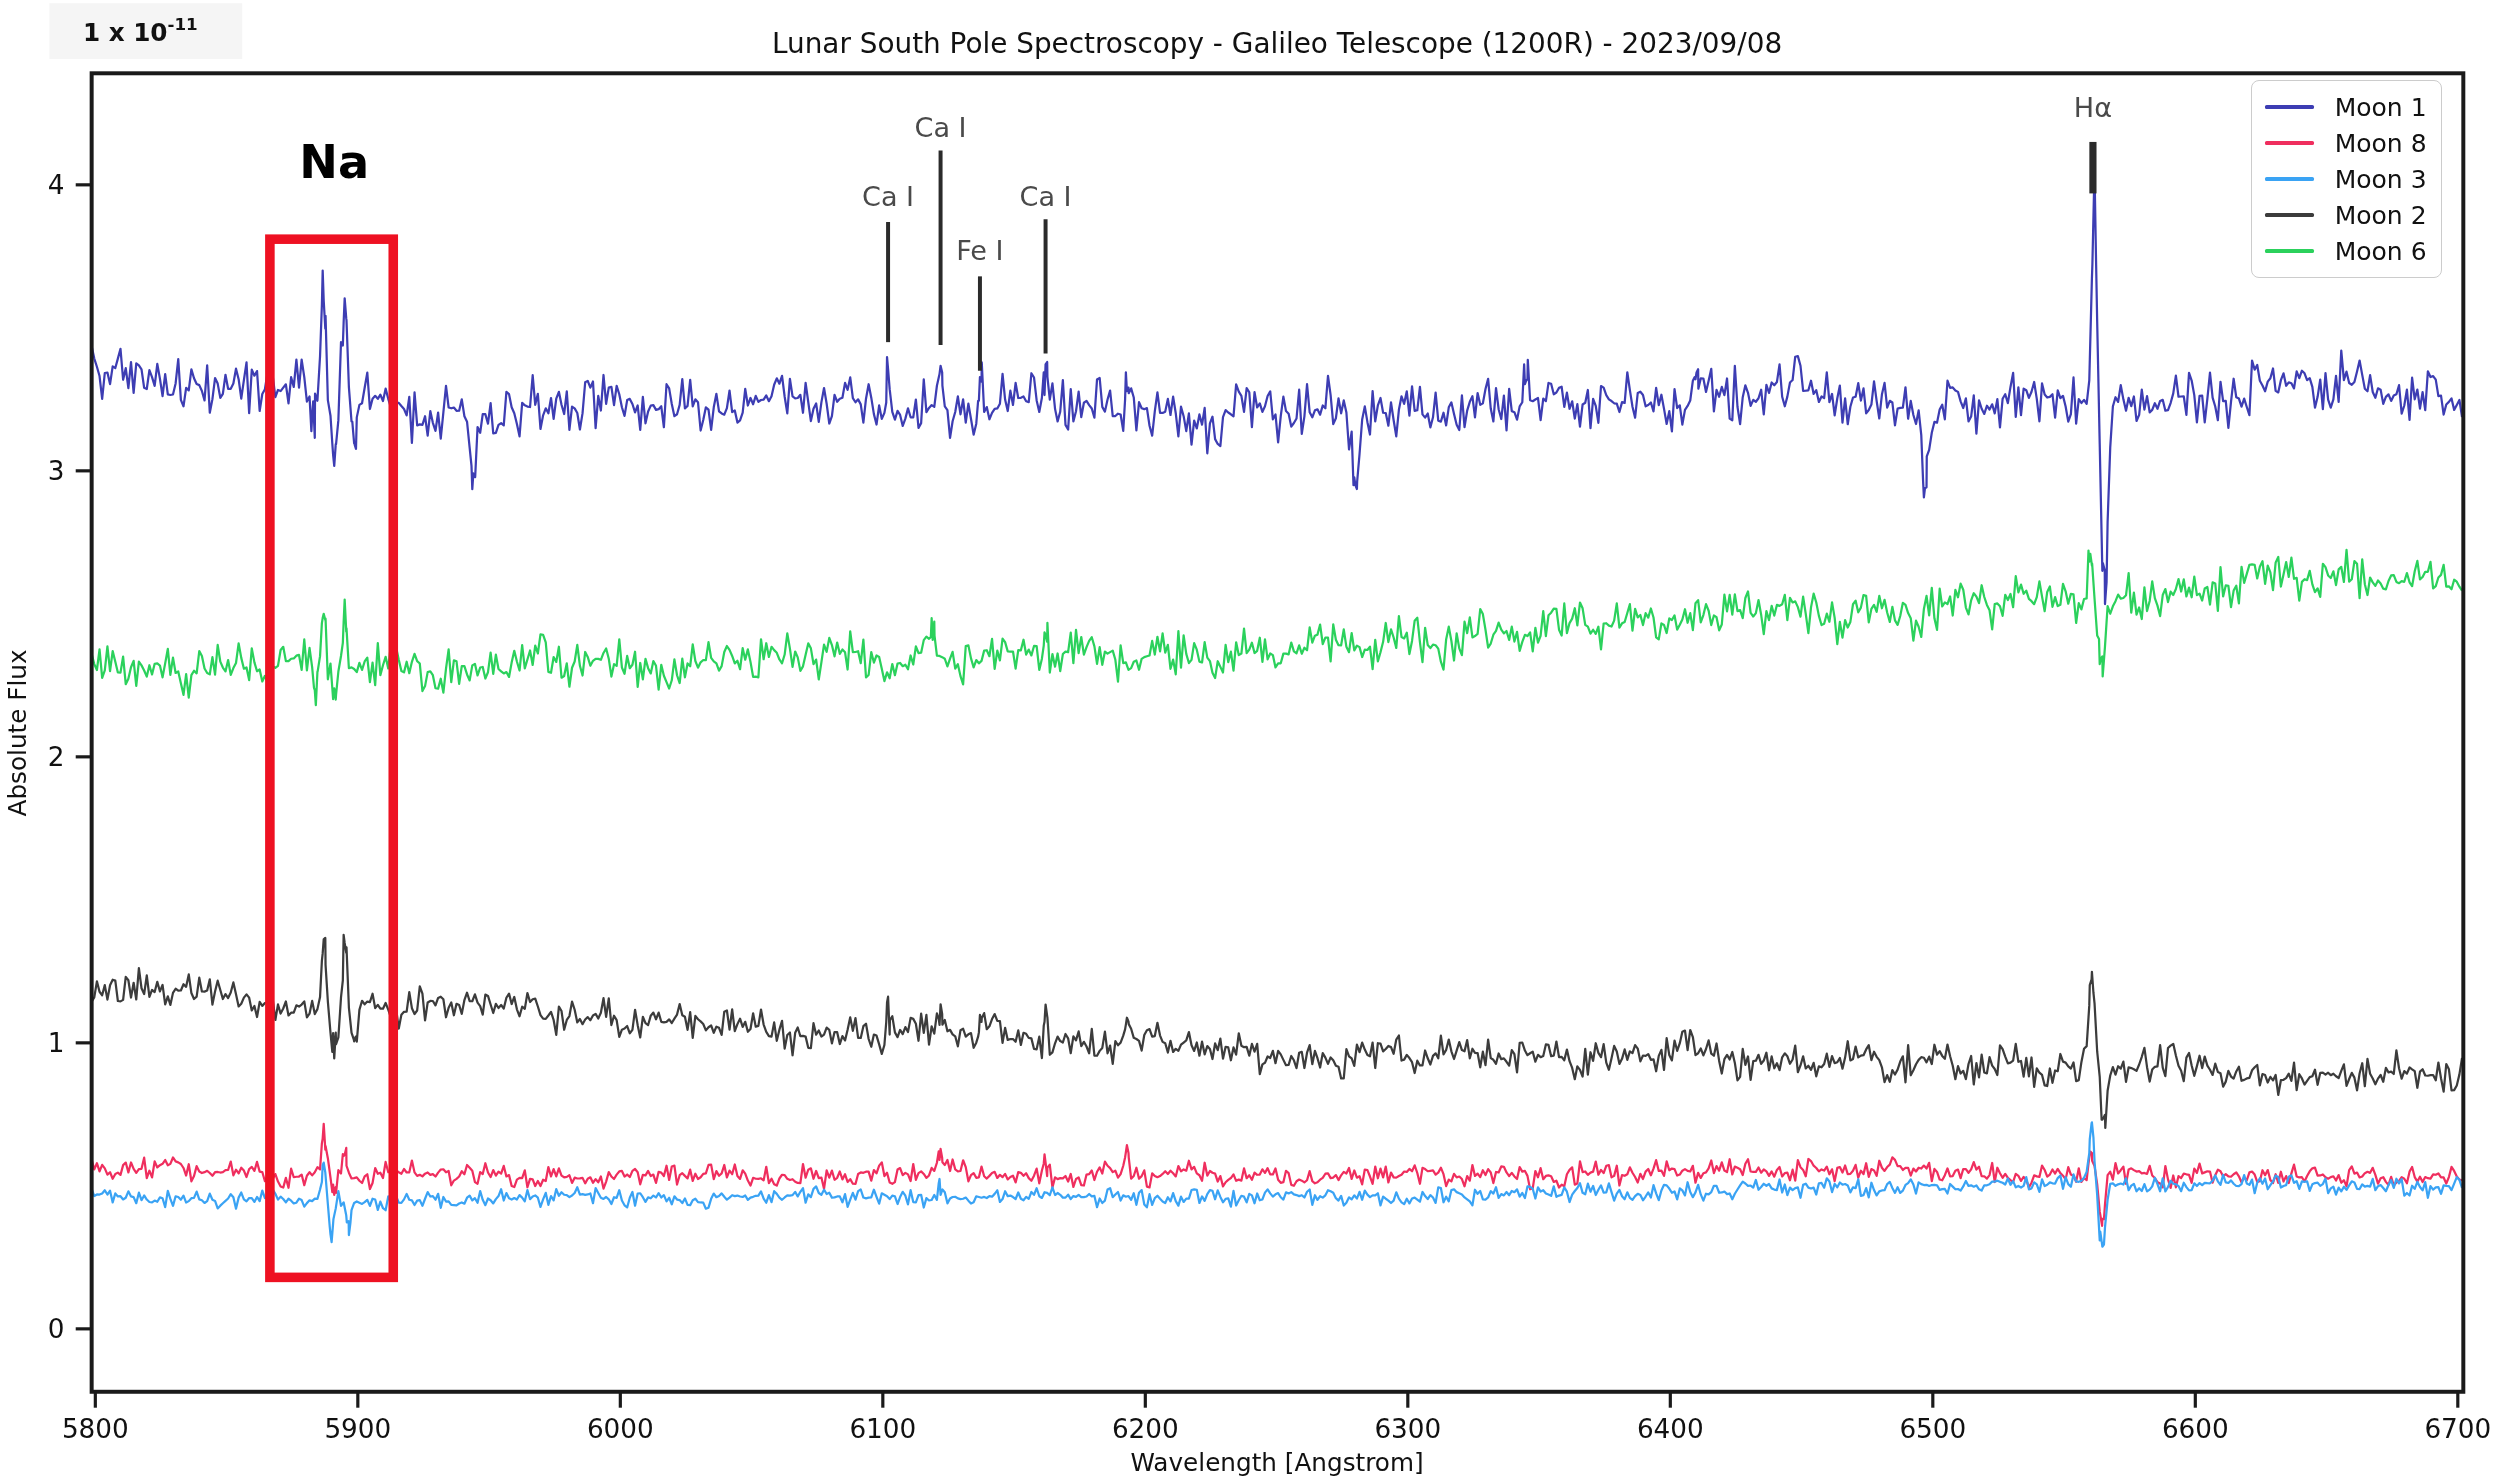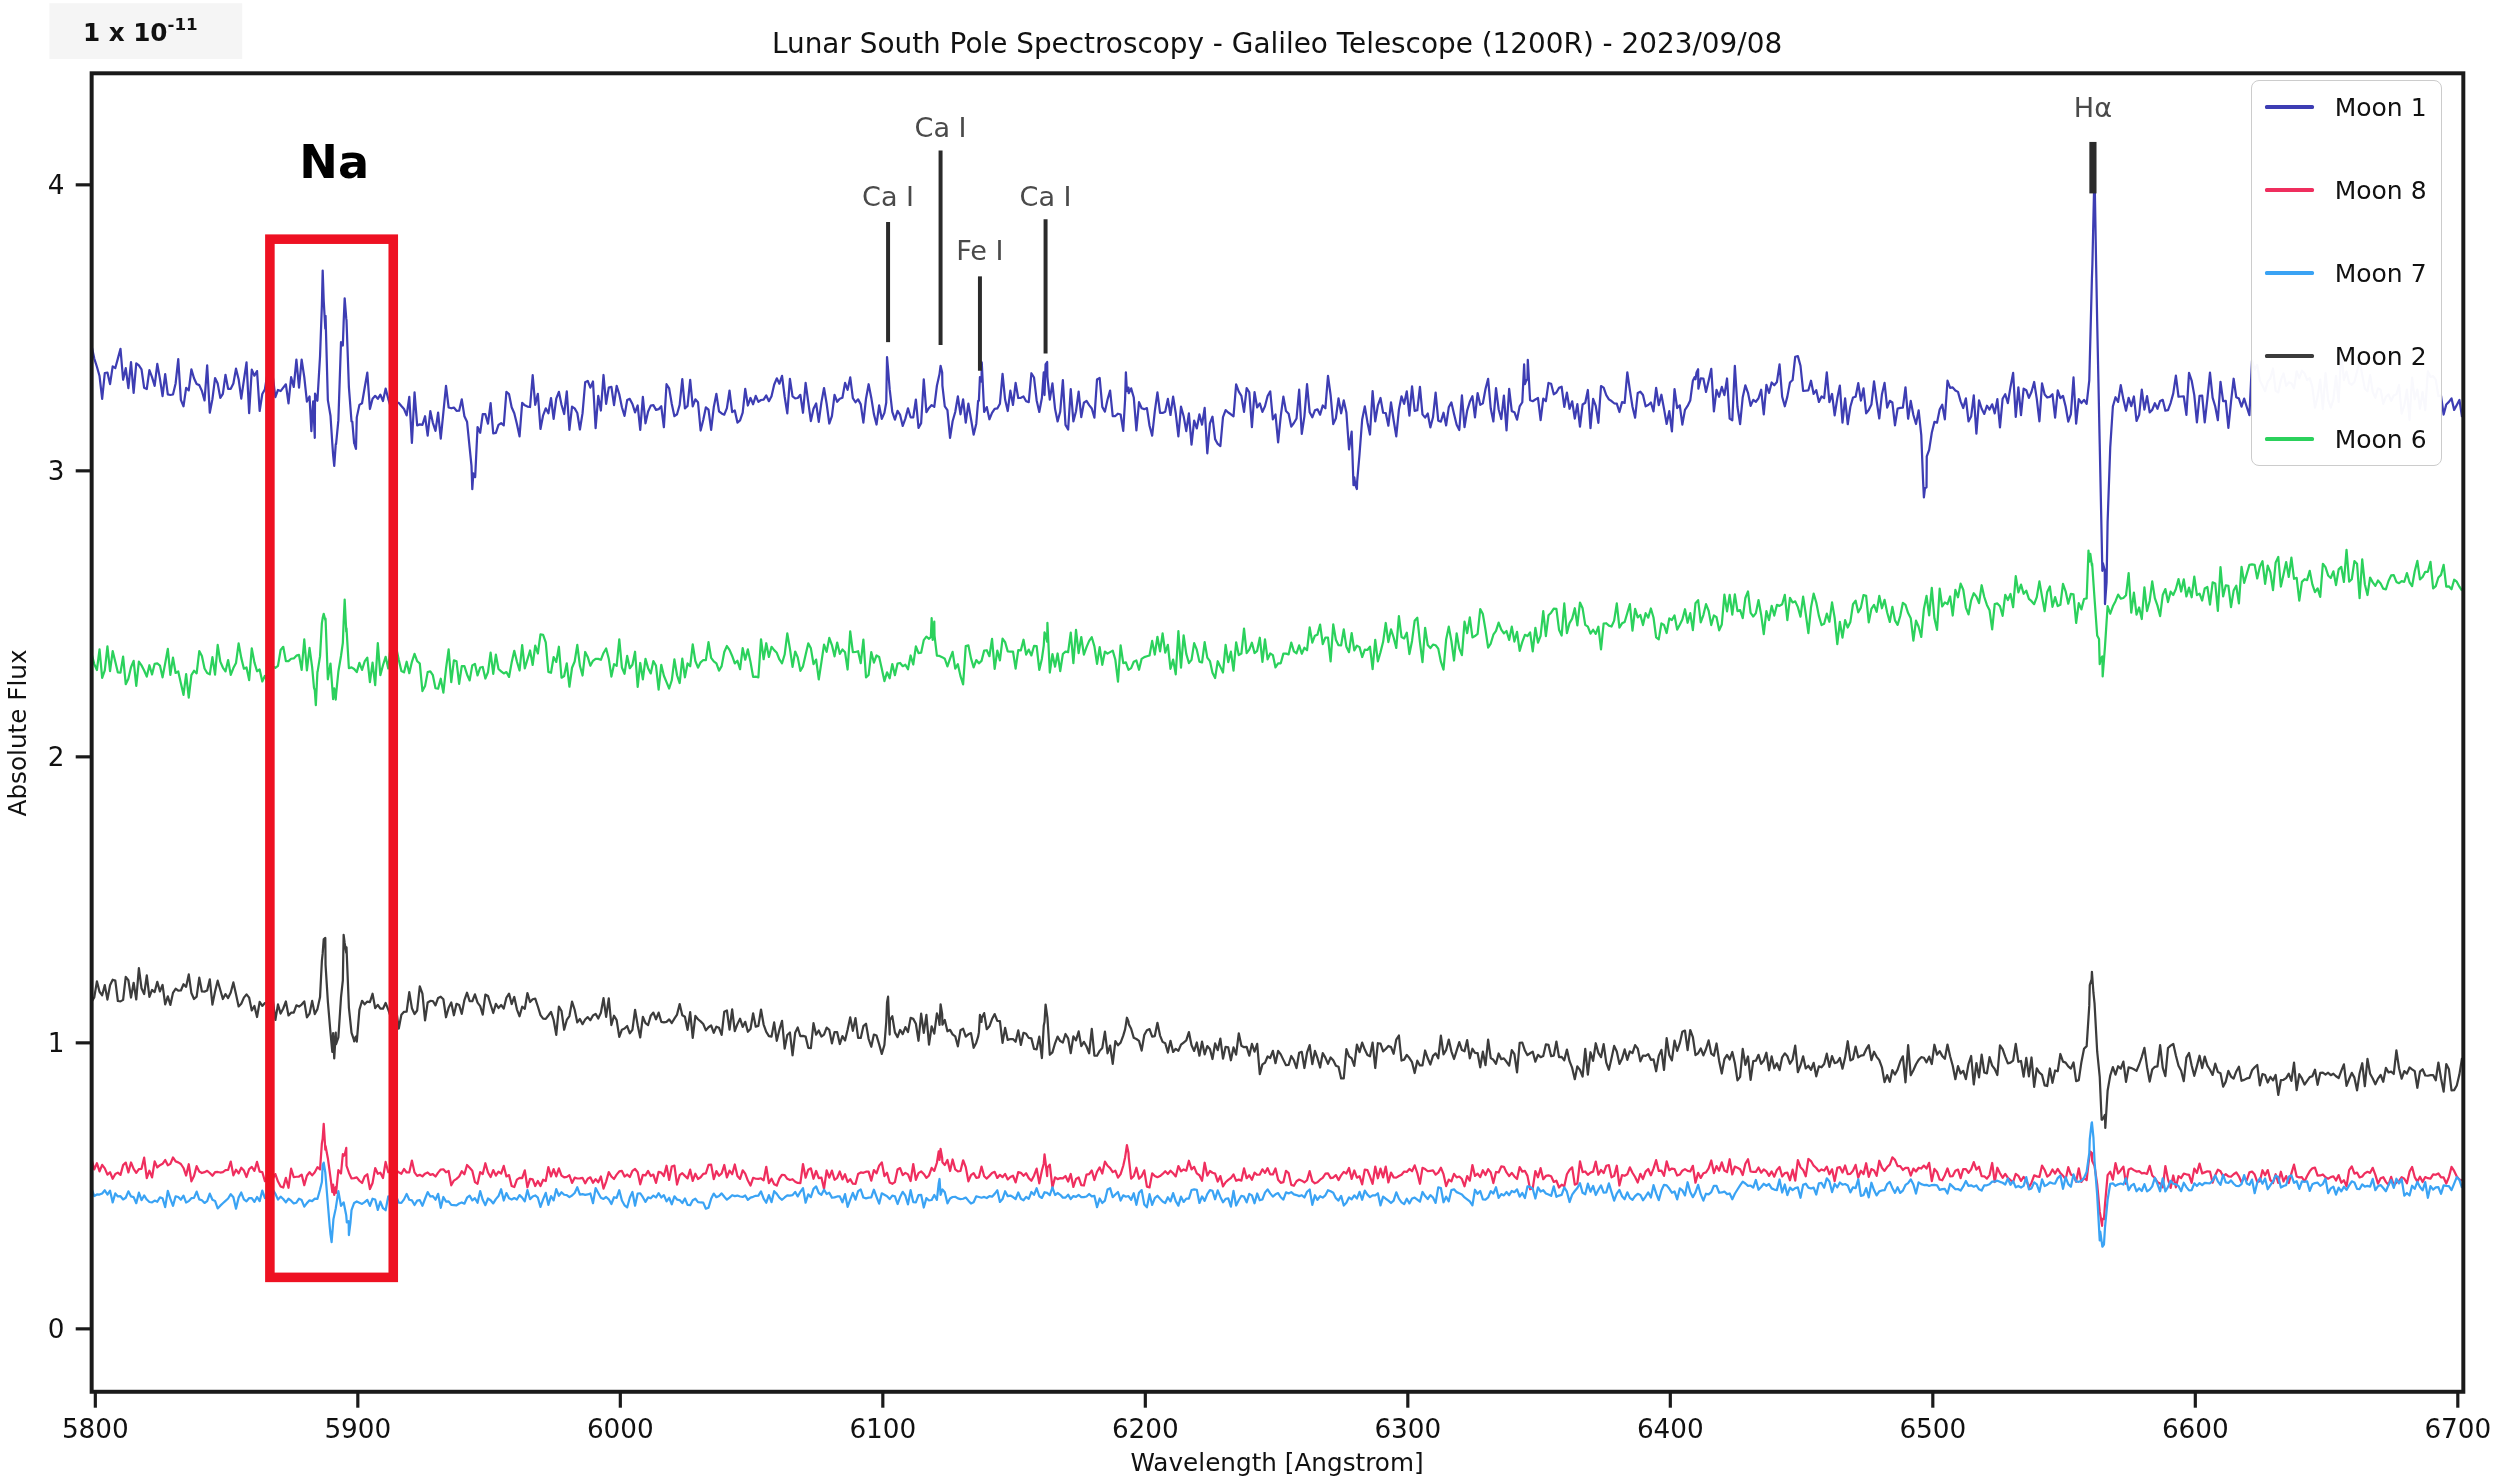--- a/index.html
+++ b/index.html
@@ -5,21 +5,21 @@
   html,body{margin:0;padding:0;background:#ffffff;}
   body{
     width:2500px;height:1481px;position:relative;
     font-family:"DejaVu Sans", "Liberation Sans", sans-serif;
   }
   #figure{position:absolute;inset:0;}
   #plot-svg{position:absolute;left:0;top:0;}
   #legend{
     position:absolute;left:2251px;top:80px;width:191px;box-sizing:border-box;
     border:1.6px solid #cccccc;border-radius:8px;background:rgba(255,255,255,0.97);
-    padding:8px 12.7px;display:flex;flex-direction:column;gap:47px;
+    padding:8px 12.7px;display:flex;flex-direction:column;
   }
   .legend-item{display:flex;align-items:center;height:36px;}
   .legend-swatch{width:49px;height:3.2px;margin-right:21px;flex:none;border-radius:1.6px;}
   .legend-label{font-size:25px;color:#111111;line-height:1;}
 </style>
 </head>
 <body>
 
 <div id="figure">
 
@@ -94,21 +94,21 @@
       <div class="legend-item">
         <span class="legend-swatch" style="background: rgb(61, 61, 179);"></span>
         <span class="legend-label">Moon 1</span>
       </div>
       <div class="legend-item">
         <span class="legend-swatch" style="background: rgb(239, 46, 94);"></span>
         <span class="legend-label">Moon 8</span>
       </div>
       <div class="legend-item">
         <span class="legend-swatch" style="background: rgb(58, 163, 244);"></span>
-        <span class="legend-label">Moon 7</span>
+        <span class="legend-label">Moon 3</span>
       </div>
       <div class="legend-item">
         <span class="legend-swatch" style="background: rgb(60, 60, 60);"></span>
         <span class="legend-label">Moon 2</span>
       </div>
       <div class="legend-item">
         <span class="legend-swatch" style="background: rgb(43, 209, 92);"></span>
         <span class="legend-label">Moon 6</span>
       </div>
     </div>

